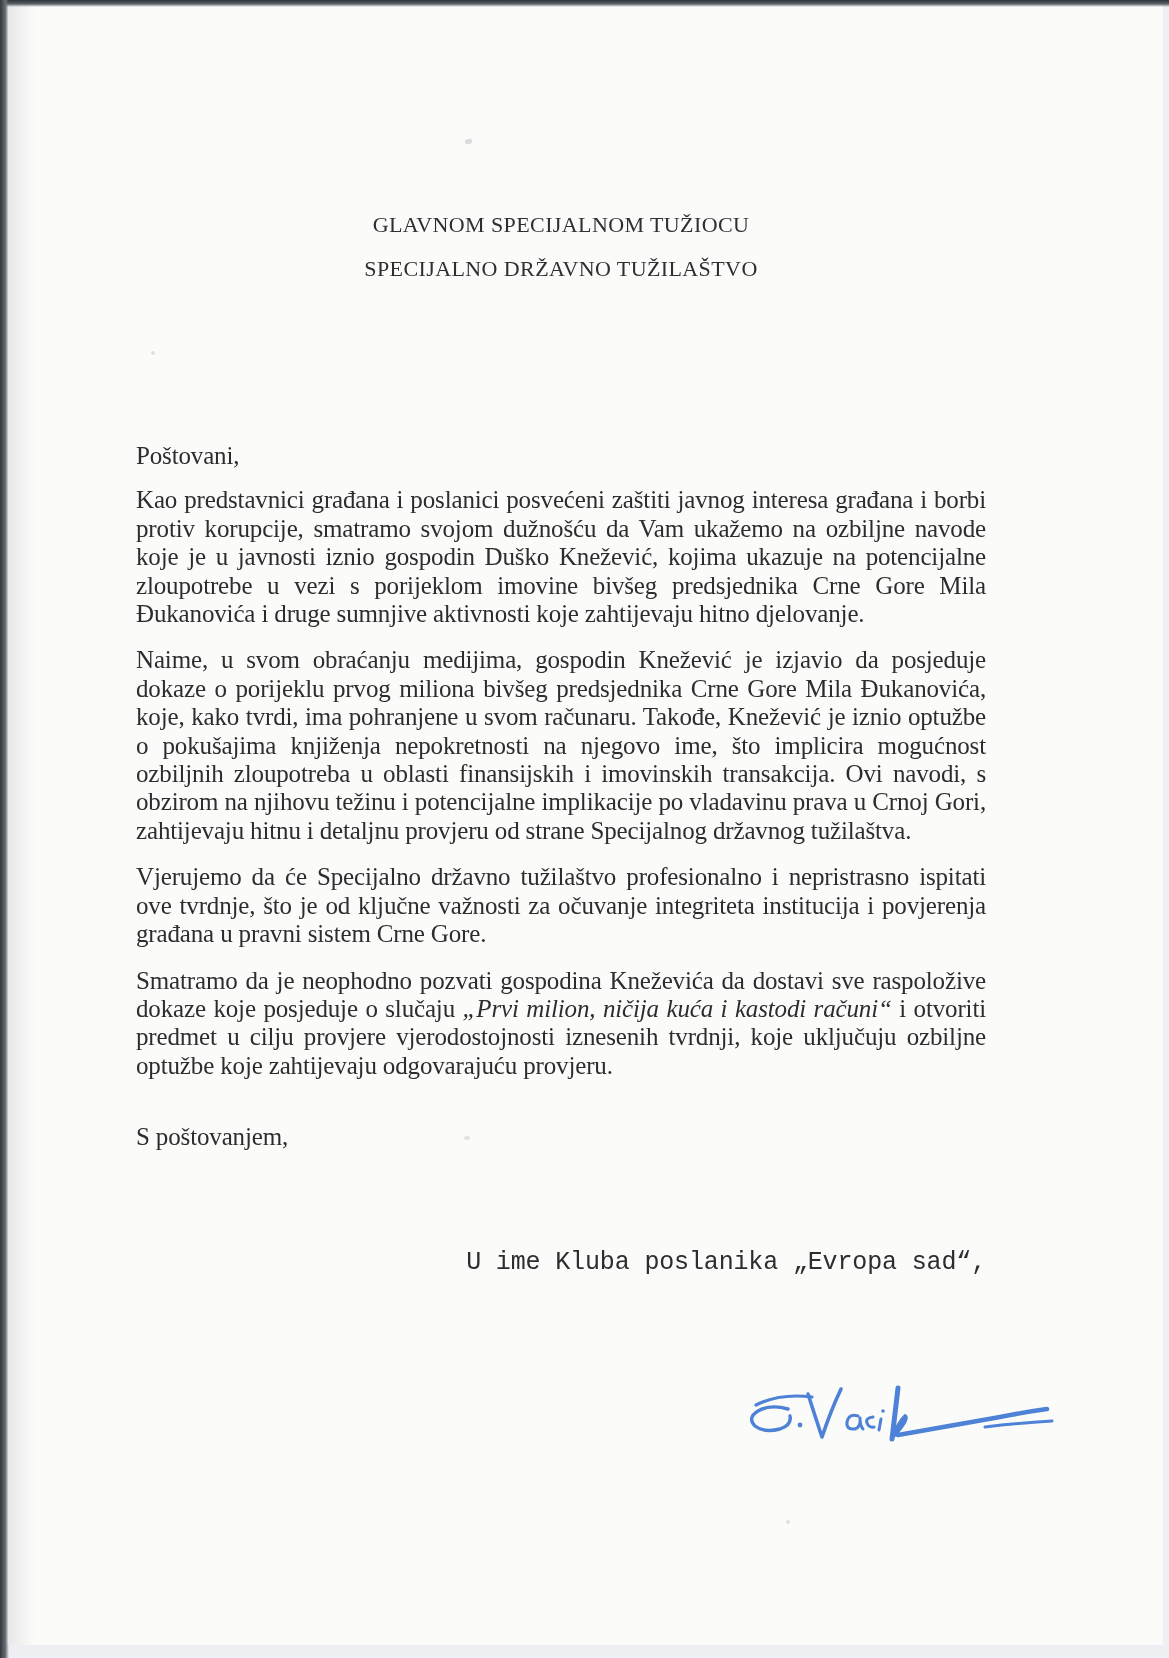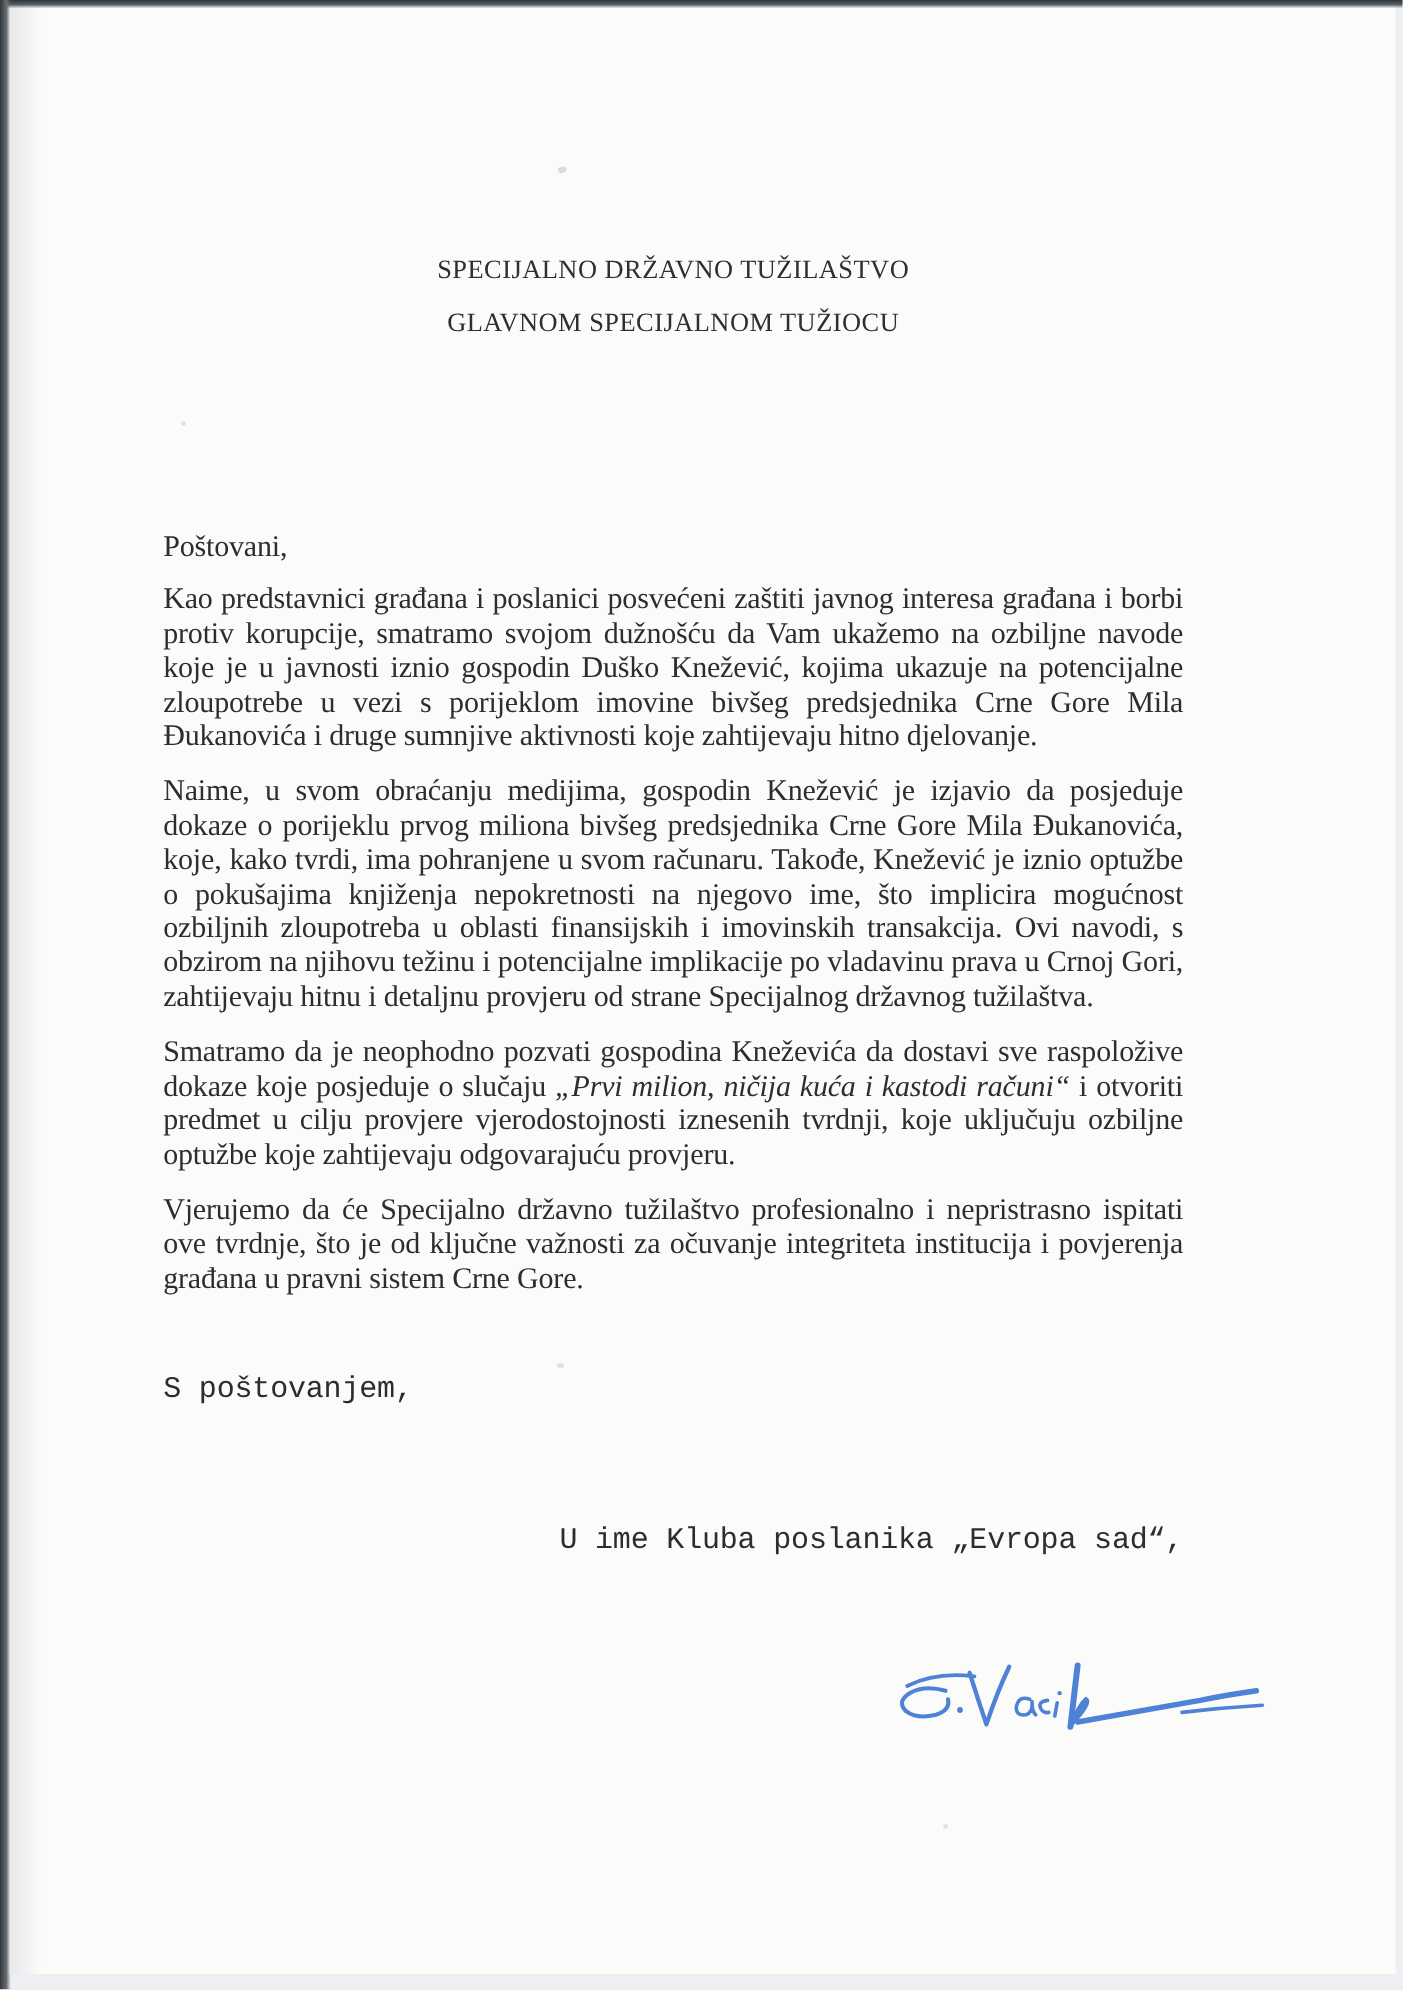--- a/index.html
+++ b/index.html
@@ -59,21 +59,21 @@
     font-size: 25px;
     line-height: 28.4px;
     letter-spacing: -0.15px;
     color: #2c2d2e;
   }
   .body-text p {
     margin: 0 0 18px 0;
     text-align: justify;
   }
   .body-text p.greeting { margin-bottom: 16px; text-align: left; }
-  .body-text p.closing { margin-top: 64px; text-align: left; font-family: Liberation Mono, monospace; }
+  .body-text p.closing { margin-top: 43px; text-align: left; }
   .italic { font-style: italic; }
   .sign-block {
     margin-top: 90px;
     text-align: right;
     line-height: 42px;
     color: #2c2d2e;
     font-family: Liberation Mono, monospace;
   }
   .signature-svg {
     position: absolute;
@@ -98,34 +98,34 @@
   <div class="left-shade"></div>
   <div class="edge-right"></div>
   <div class="edge-bottom"></div>
 
   <div class="speck speck-1"></div>
   <div class="speck speck-2"></div>
   <div class="speck speck-3"></div>
   <div class="speck speck-4"></div>
 
   <div class="header">
+    <div>GLAVNOM SPECIJALNOM TUŽIOCU</div>
     <div>SPECIJALNO DRŽAVNO TUŽILAŠTVO</div>
-    <div>GLAVNOM SPECIJALNOM TUŽIOCU</div>
   </div>
 
   <div class="body-text">
     <p class="greeting">Poštovani,</p>
 
     <p>Kao predstavnici građana i poslanici posvećeni zaštiti javnog interesa građana i borbi protiv korupcije, smatramo svojom dužnošću da Vam ukažemo na ozbiljne navode koje je u javnosti iznio gospodin Duško Knežević, kojima ukazuje na potencijalne zloupotrebe u vezi s porijeklom imovine bivšeg predsjednika Crne Gore Mila Đukanovića i druge sumnjive aktivnosti koje zahtijevaju hitno djelovanje.</p>
 
     <p>Naime, u svom obraćanju medijima, gospodin Knežević je izjavio da posjeduje dokaze o porijeklu prvog miliona bivšeg predsjednika Crne Gore Mila Đukanovića, koje, kako tvrdi, ima pohranjene u svom računaru. Takođe, Knežević je iznio optužbe o pokušajima knjiženja nepokretnosti na njegovo ime, što implicira mogućnost ozbiljnih zloupotreba u oblasti finansijskih i imovinskih transakcija. Ovi navodi, s obzirom na njihovu težinu i potencijalne implikacije po vladavinu prava u Crnoj Gori, zahtijevaju hitnu i detaljnu provjeru od strane Specijalnog državnog tužilaštva.</p>
 
+    <p>Vjerujemo da će Specijalno državno tužilaštvo profesionalno i nepristrasno ispitati ove tvrdnje, što je od ključne važnosti za očuvanje integriteta institucija i povjerenja građana u pravni sistem Crne Gore.</p>
+
     <p><span>Smatramo da je neophodno pozvati gospodina Kneževića da dostavi sve raspoložive dokaze koje posjeduje o slučaju </span><span class="italic">„Prvi milion, ničija kuća i kastodi računi“</span><span> i otvoriti predmet u cilju provjere vjerodostojnosti iznesenih tvrdnji, koje uključuju ozbiljne optužbe koje zahtijevaju odgovarajuću provjeru.</span></p>
-
-    <p>Vjerujemo da će Specijalno državno tužilaštvo profesionalno i nepristrasno ispitati ove tvrdnje, što je od ključne važnosti za očuvanje integriteta institucija i povjerenja građana u pravni sistem Crne Gore.</p>
 
     <p class="closing">S poštovanjem,</p>
 
     <div class="sign-block">
       <div>U ime Kluba poslanika „Evropa sad“,</div>
     </div>
   </div>
 
   <svg class="signature-svg" viewBox="0 0 360 75" xmlns="http://www.w3.org/2000/svg">
     <g stroke="#4d82d6" fill="none" stroke-linecap="round" stroke-linejoin="round">

